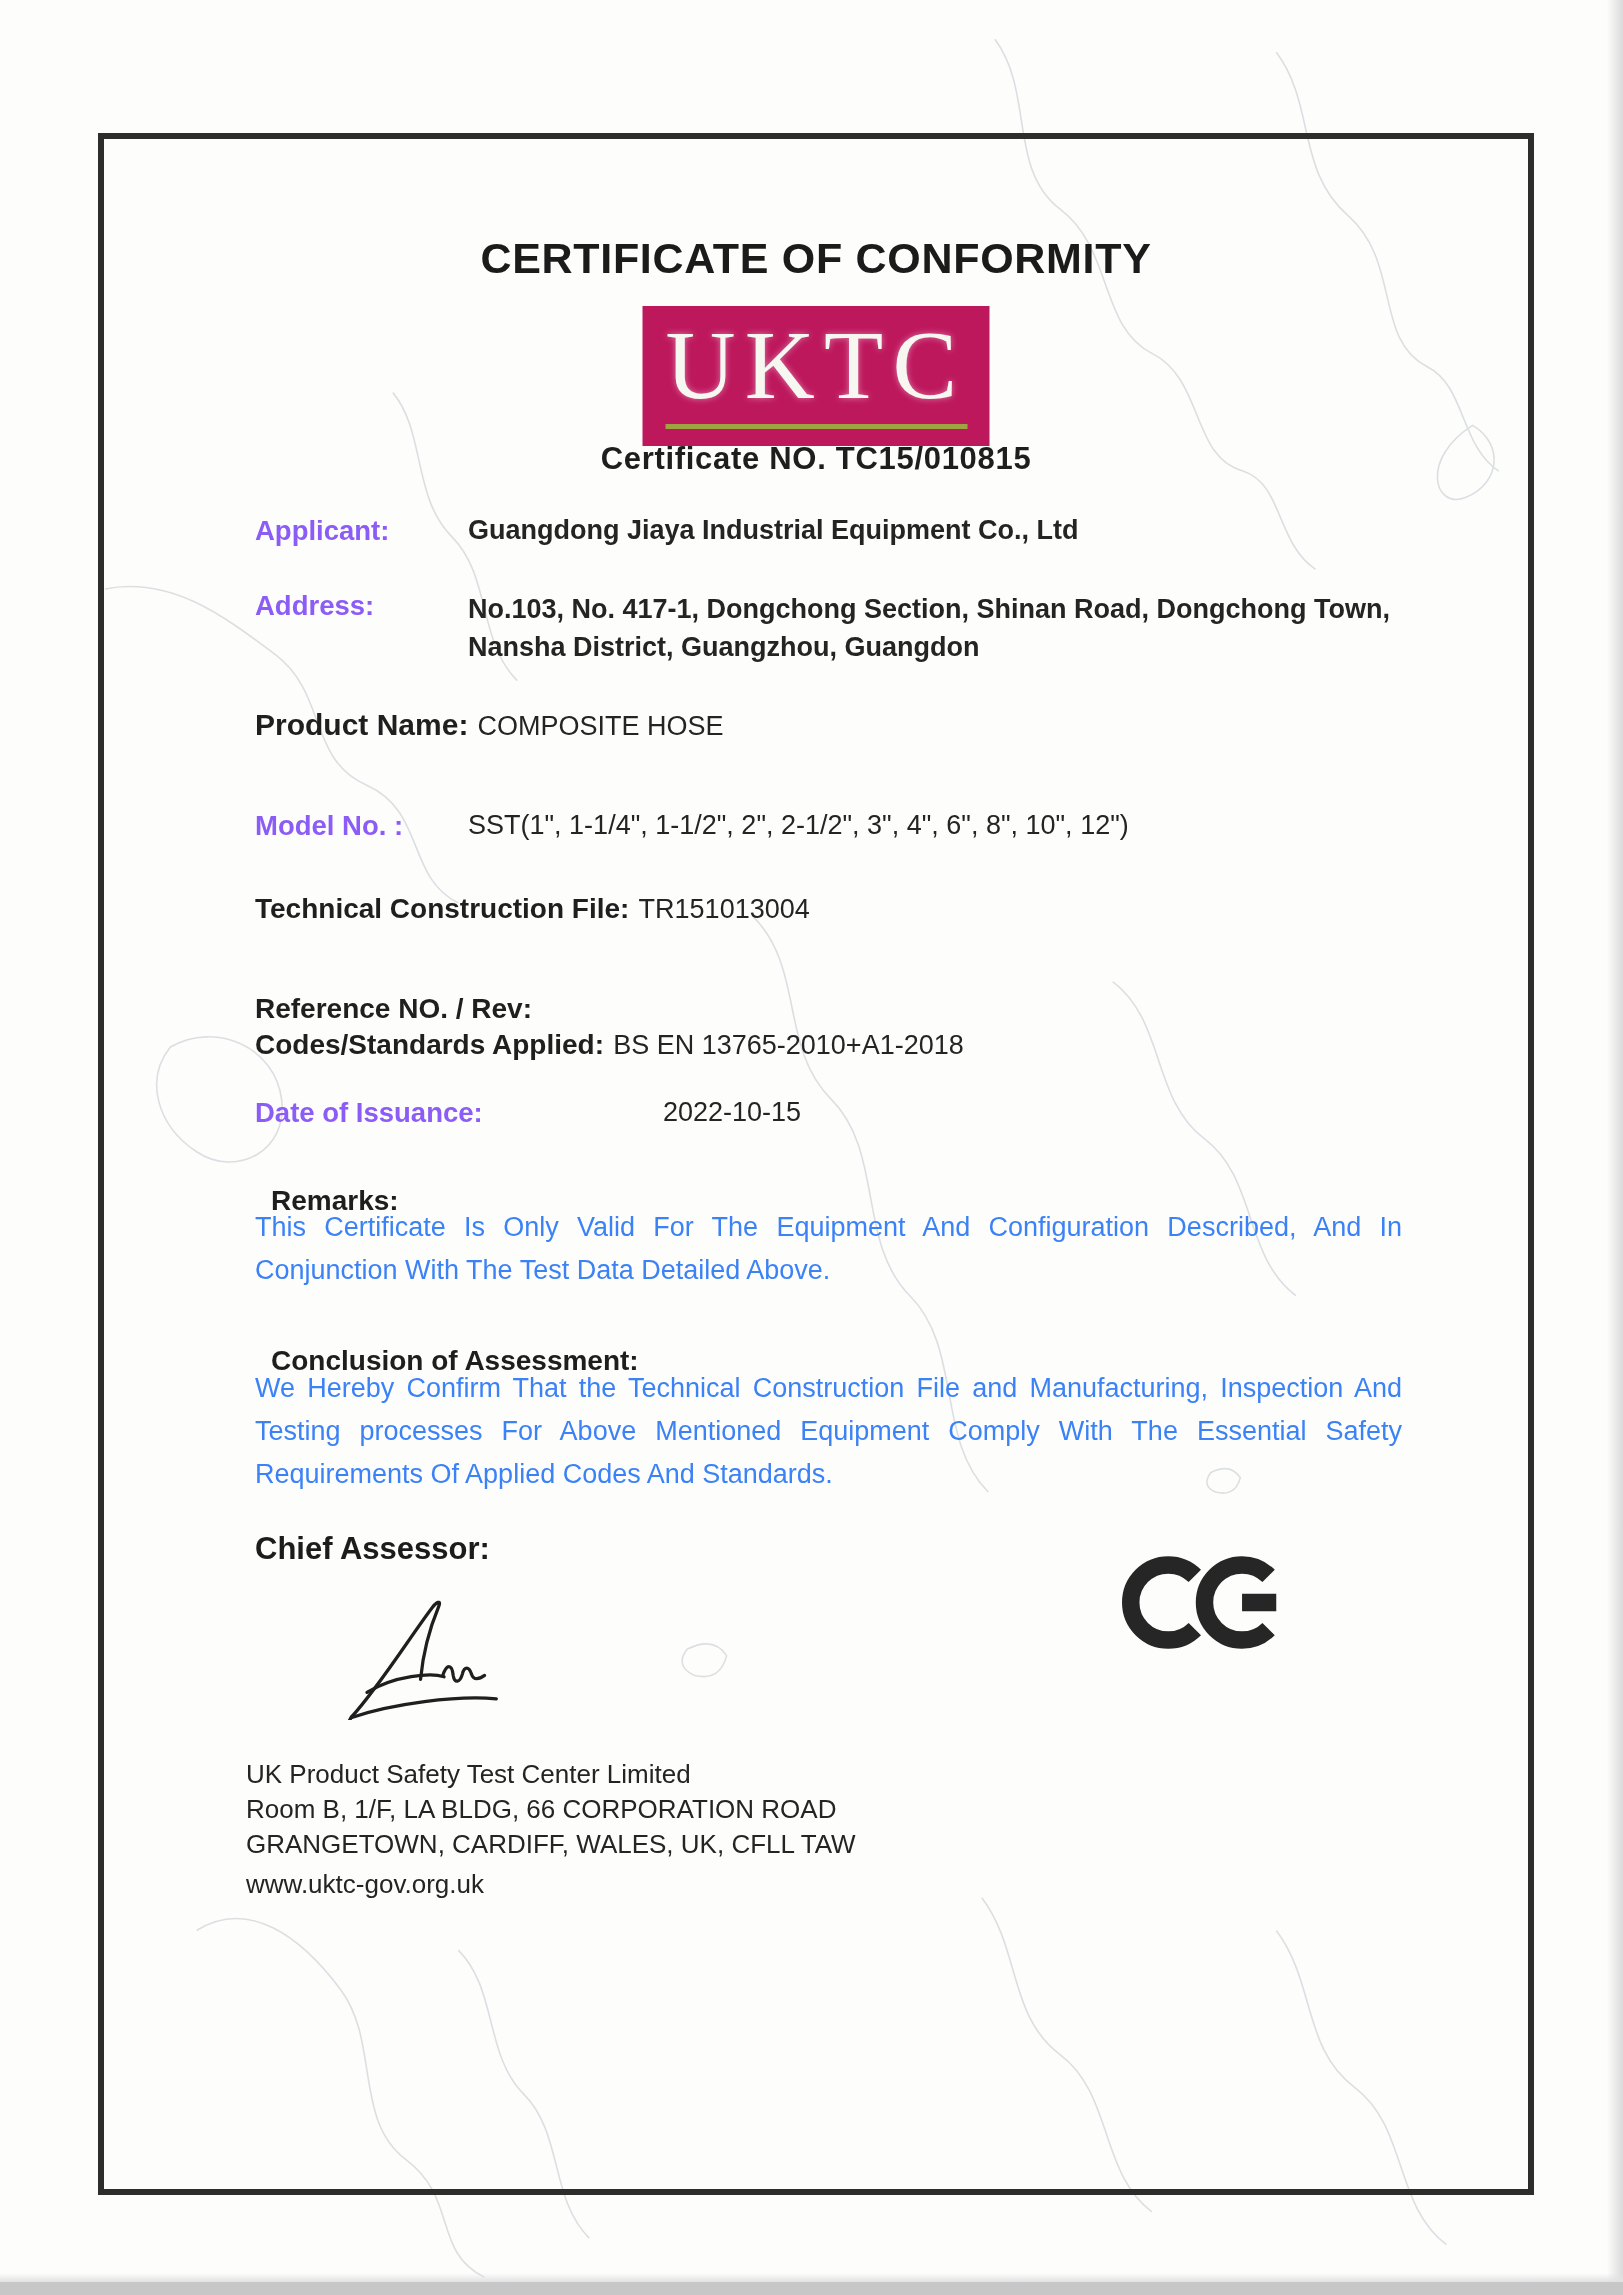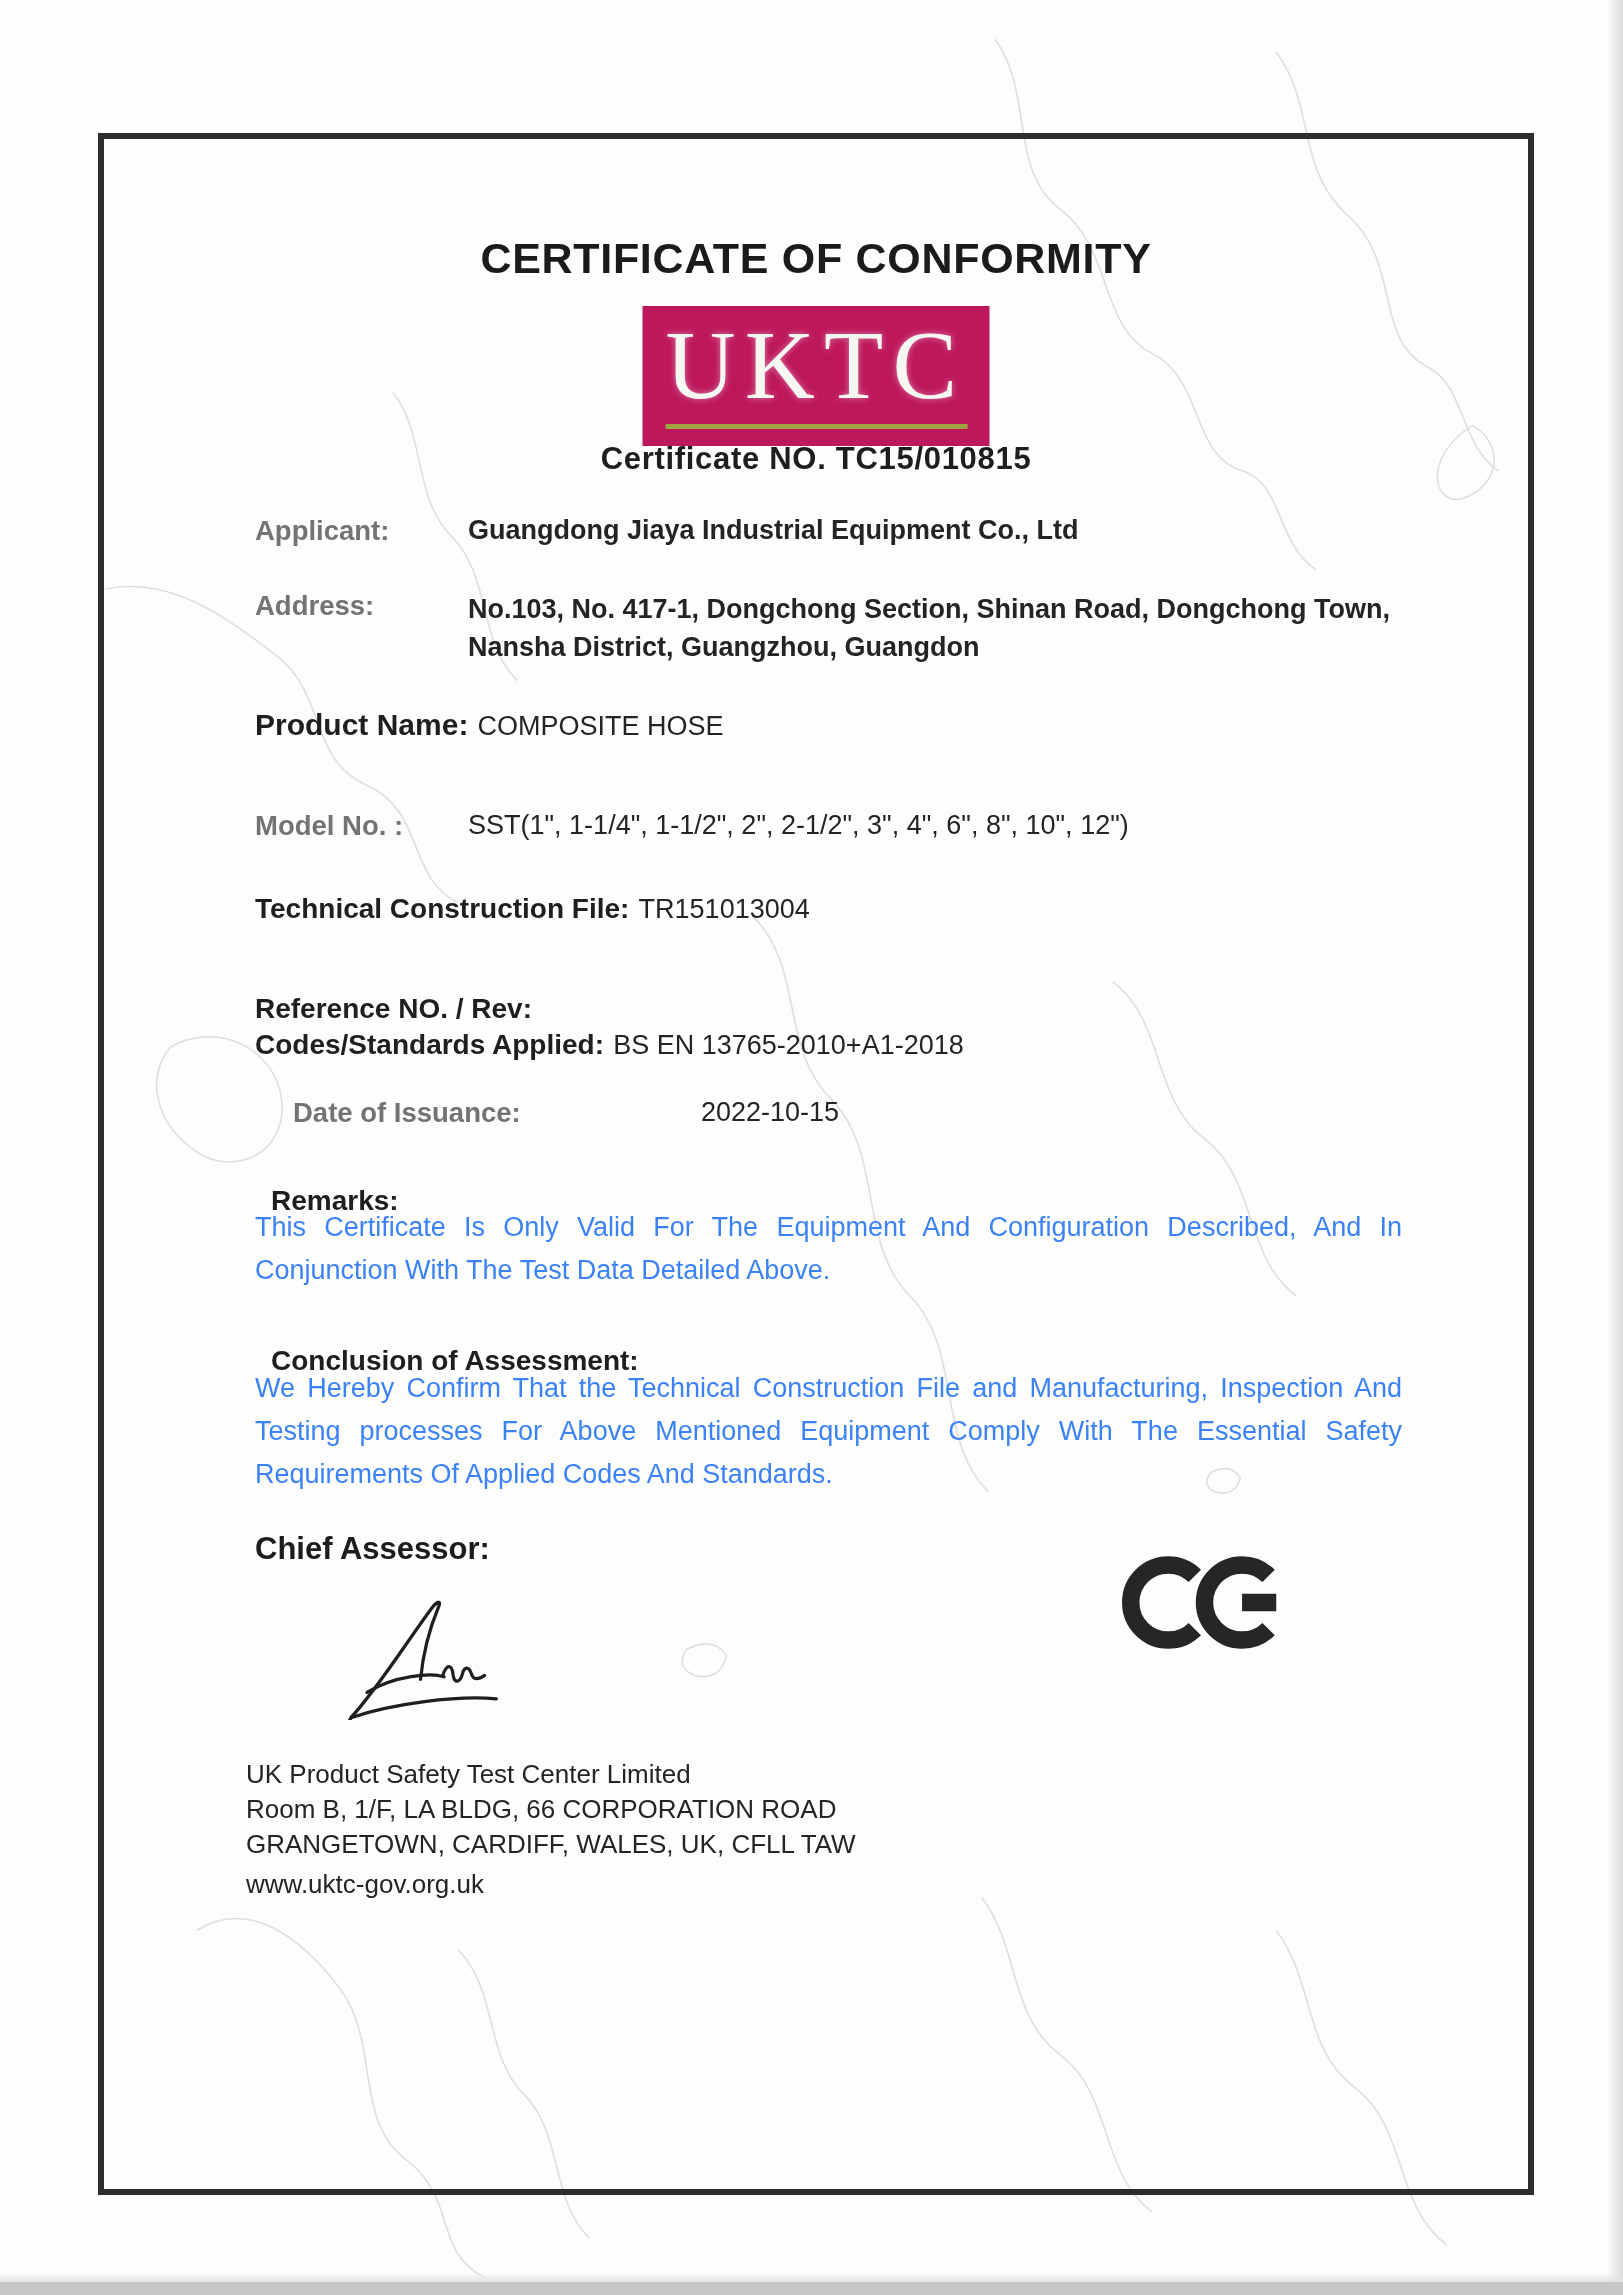--- a/index.html
+++ b/index.html
@@ -44,22 +44,22 @@
   .logo-underline{
     position:absolute;bottom:17px;left:50%;transform:translateX(-50%);
     width:302px;height:4.6px;background:#9ea43f;
   }
   .cert-no{
     position:absolute;left:0;top:302px;width:100%;
     text-align:center;font-size:31px;font-weight:bold;color:#1e1e1e;letter-spacing:0.7px;
   }
 
   .row{position:absolute;left:151px;display:flex;align-items:flex-start;}
-  .row .lbl{flex:0 0 213px;font-weight:bold;font-size:27.5px;color:#737373;}
-  .row.wide .lbl{flex:0 0 408px;margin-left:38px;}
+  .row .lbl{flex:0 0 213px;font-weight:bold;font-size:27.5px;color:#8b5cf6;}
+  .row.wide .lbl{flex:0 0 408px;}
   .row .val{font-size:27px;color:#242424;}
   .inline-row{position:absolute;left:151px;white-space:nowrap;font-size:27px;color:#242424;}
   .inline-row .lbl{font-weight:bold;font-size:28px;color:#1f1f1f;margin-right:9.2px;}
   .heading{position:absolute;left:151px;font-weight:bold;font-size:28px;color:#1e1e1e;margin:16px;}
   .para{
     position:absolute;left:151px;width:1147px;
     font-size:27px;line-height:43px;color:#3b82f6;
     text-align:justify;margin:0;
   }
   .addr-val{width:969px;line-height:38px;}

